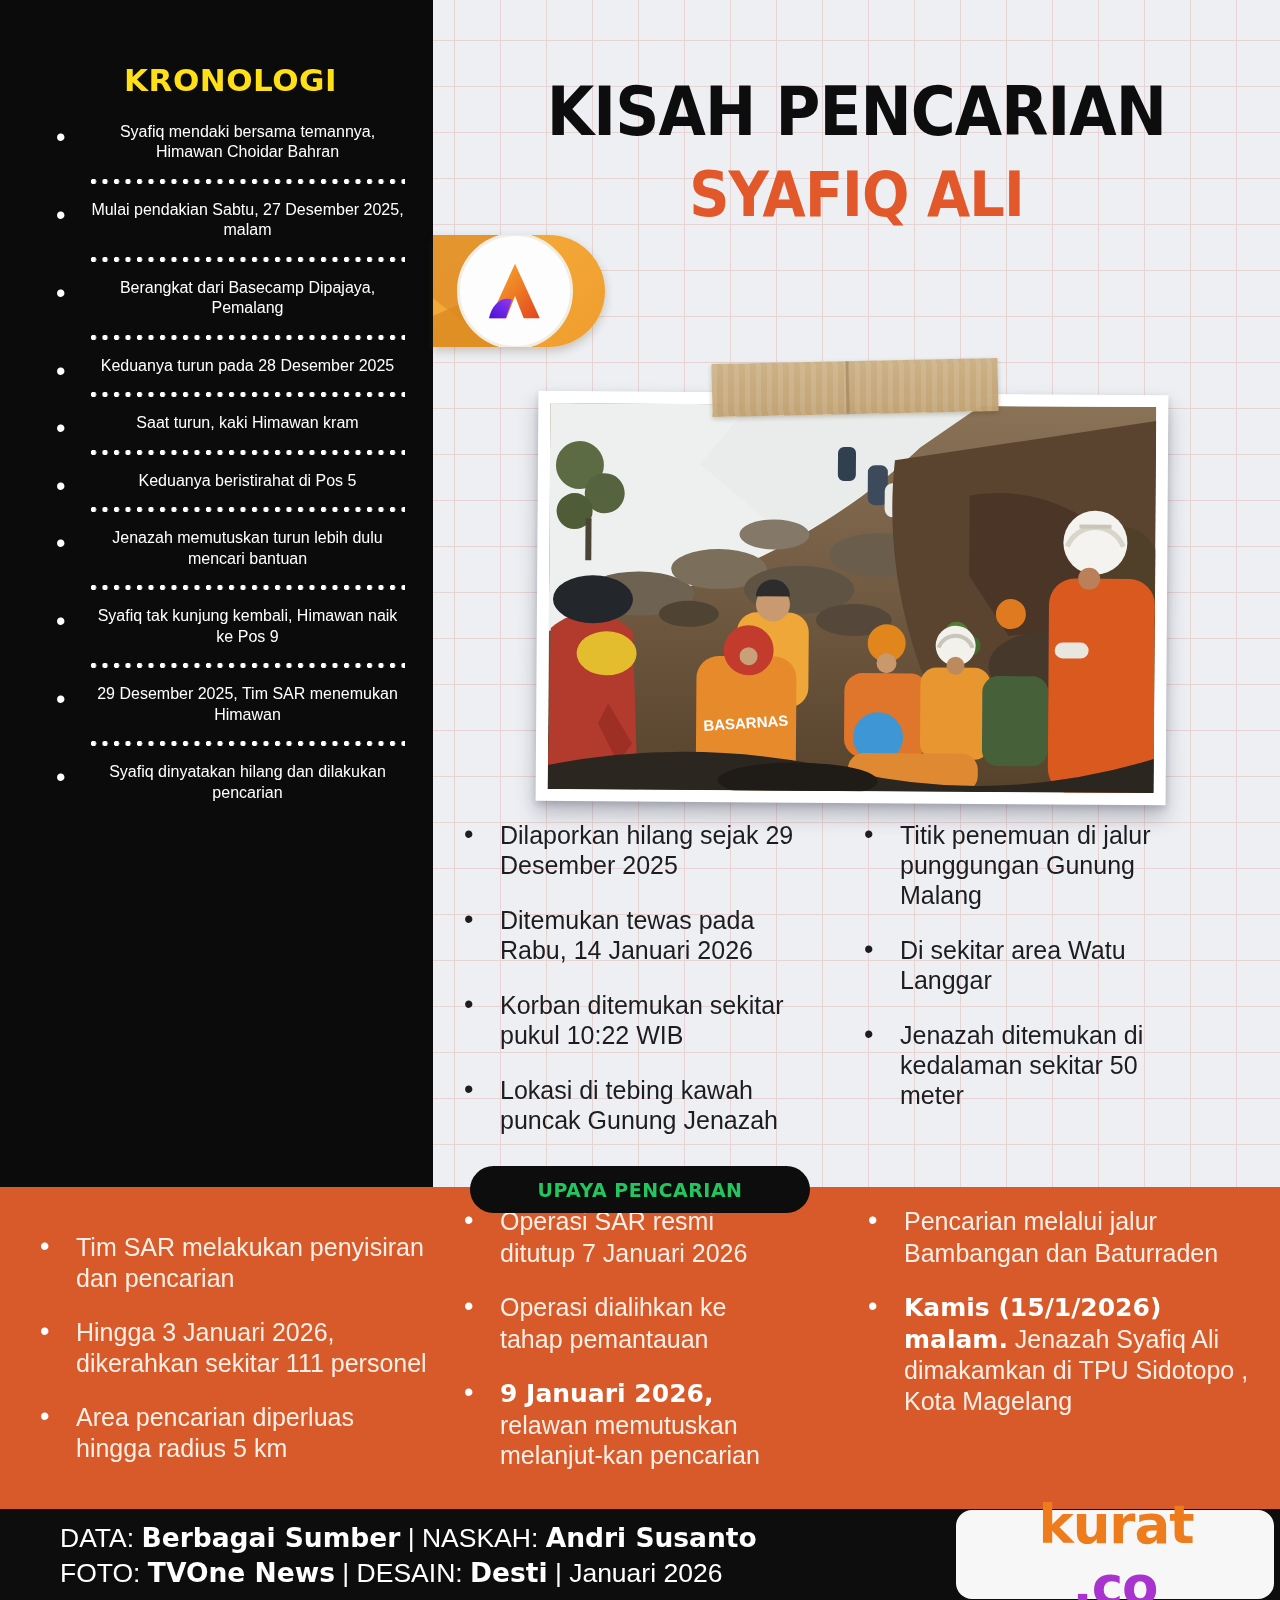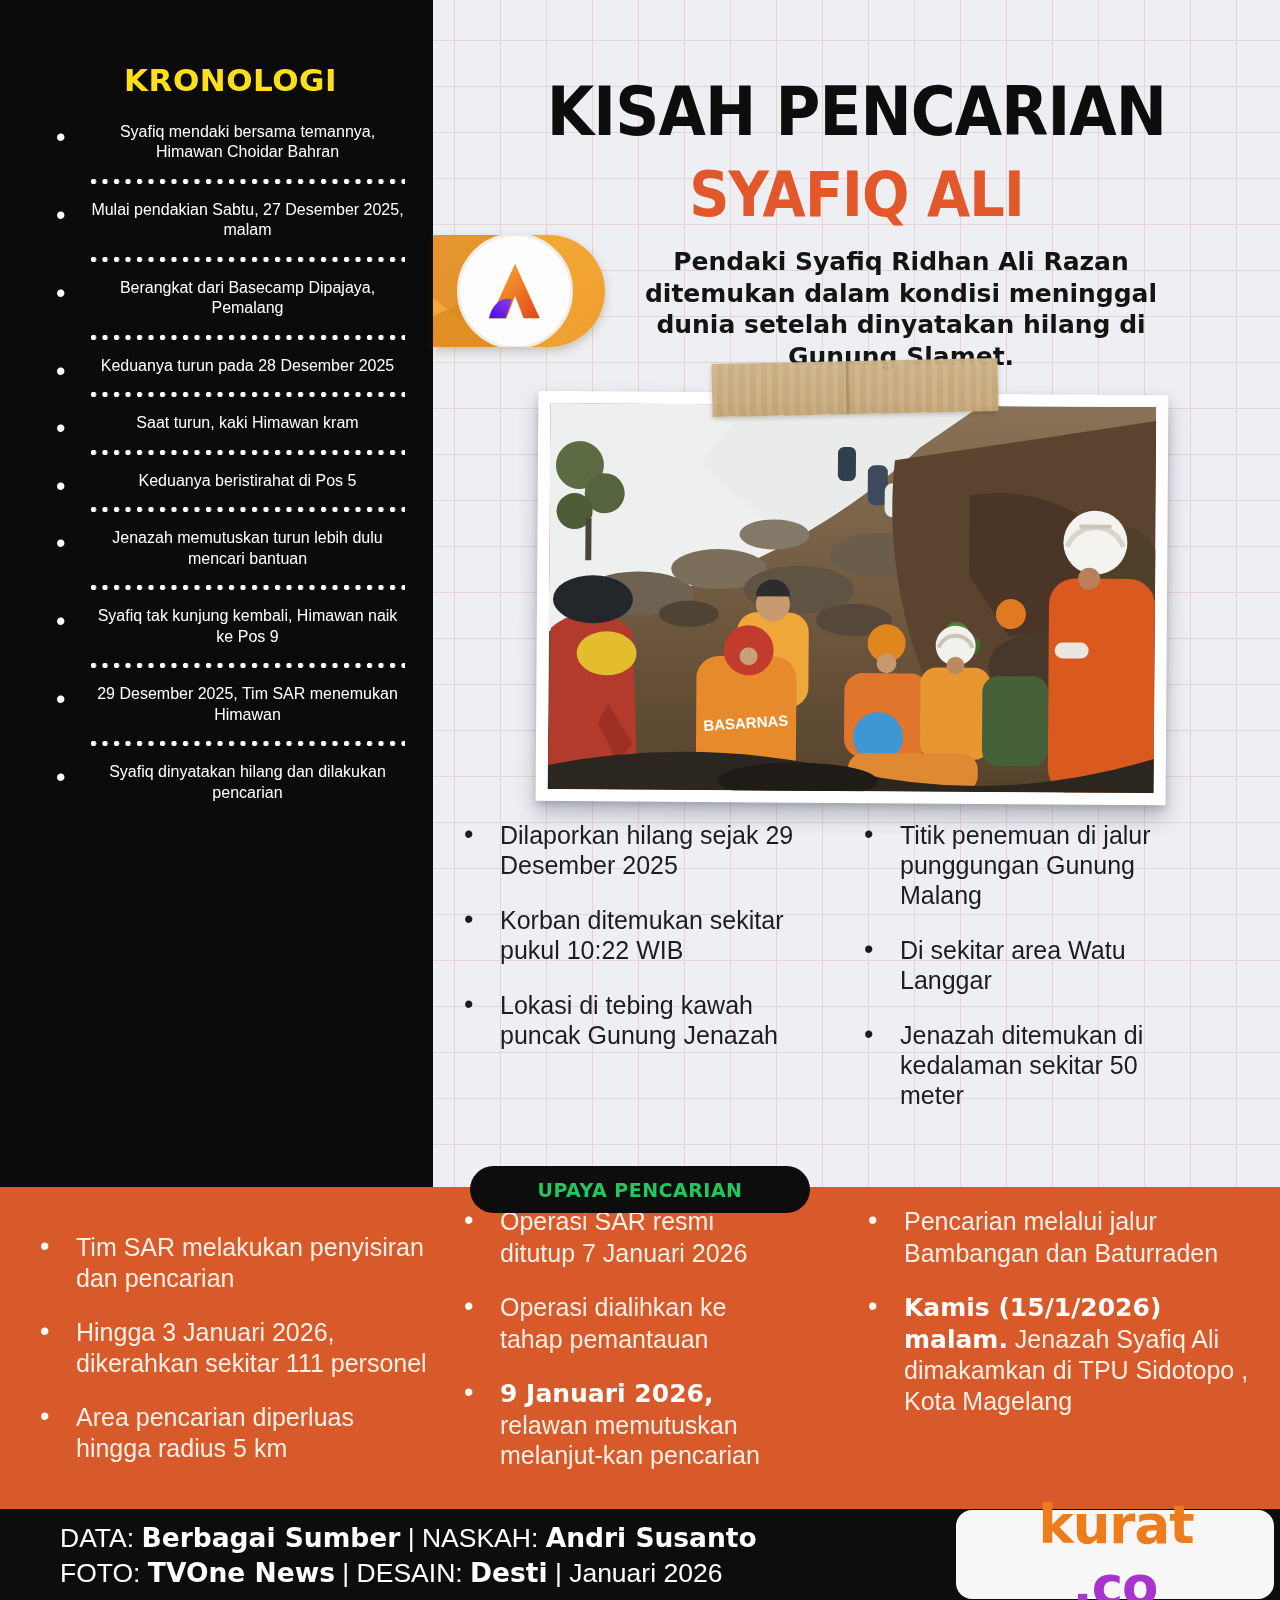--- a/index.html
+++ b/index.html
@@ -175,21 +175,20 @@
     <div class="k-sep"></div>
     <div class="k-item"><span>Syafiq tak kunjung kembali, Himawan naik ke Pos 9</span></div>
     <div class="k-sep"></div>
     <div class="k-item"><span>29 Desember 2025, Tim SAR menemukan Himawan</span></div>
     <div class="k-sep"></div>
     <div class="k-item"><span>Syafiq dinyatakan hilang dan dilakukan pencarian</span></div>
   </div>
 
   <h1 class="title-line title-1">KISAH PENCARIAN</h1>
   <h1 class="title-line title-2">SYAFIQ ALI</h1>
-  <div class="subtitle">Pendaki Syafiq Ridhan Ali Razan ditemukan dalam kondisi meninggal dunia setelah dinyatakan hilang di Gunung Slamet.</div>
 
   <div class="badge">
     <div class="badge-circle">
       <svg width="62" height="62" viewBox="0 0 100 100">
         <defs>
           <linearGradient id="gA1" x1="0" y1="0" x2="1" y2="1">
             <stop offset="0" stop-color="#f9b233"></stop>
               <stop offset=".55" stop-color="#ed7723"></stop>
               <stop offset="1" stop-color="#e3431f"></stop>
           </linearGradient>
@@ -281,20 +280,21 @@
       <rect x="506" y="236" width="34" height="16" rx="8" fill="#e9e6df"></rect>
 
       <path d="M0,362 Q150,332 300,366 T606,352 L606,386 L0,386 Z" fill="#2c2620"></path>
       <ellipse cx="250" cy="376" rx="80" ry="18" fill="#1f1b16"></ellipse>
     </svg>
   </div>
   <div class="tape"></div>
 
   <div class="facts-col facts-left">
     <div class="f-item"><span>Dilaporkan hilang sejak 29 Desember 2025</span></div>
+    <div class="f-item"><span>Ditemukan tewas pada Rabu, 14 Januari 2026</span></div>
     <div class="f-item"><span>Korban ditemukan sekitar pukul 10:22 WIB</span></div>
     <div class="f-item"><span>Lokasi di tebing kawah puncak Gunung Jenazah</span></div>
   </div>
   <div class="facts-col facts-right">
     <div class="f-item"><span>Titik penemuan di jalur punggungan Gunung Malang</span></div>
     <div class="f-item"><span>Di sekitar area Watu Langgar</span></div>
     <div class="f-item"><span>Jenazah ditemukan di kedalaman sekitar 50 meter</span></div>
   </div>
 
   <div class="pill">UPAYA PENCARIAN</div>

